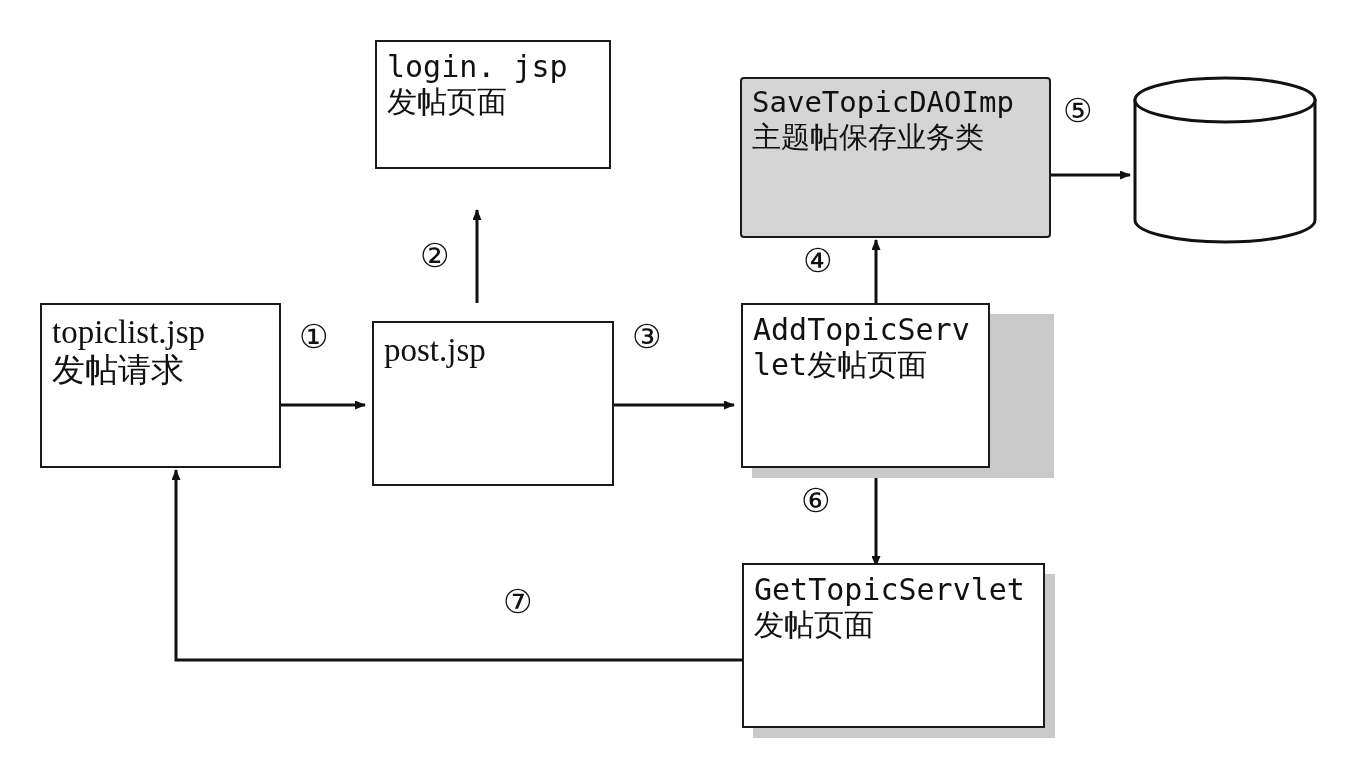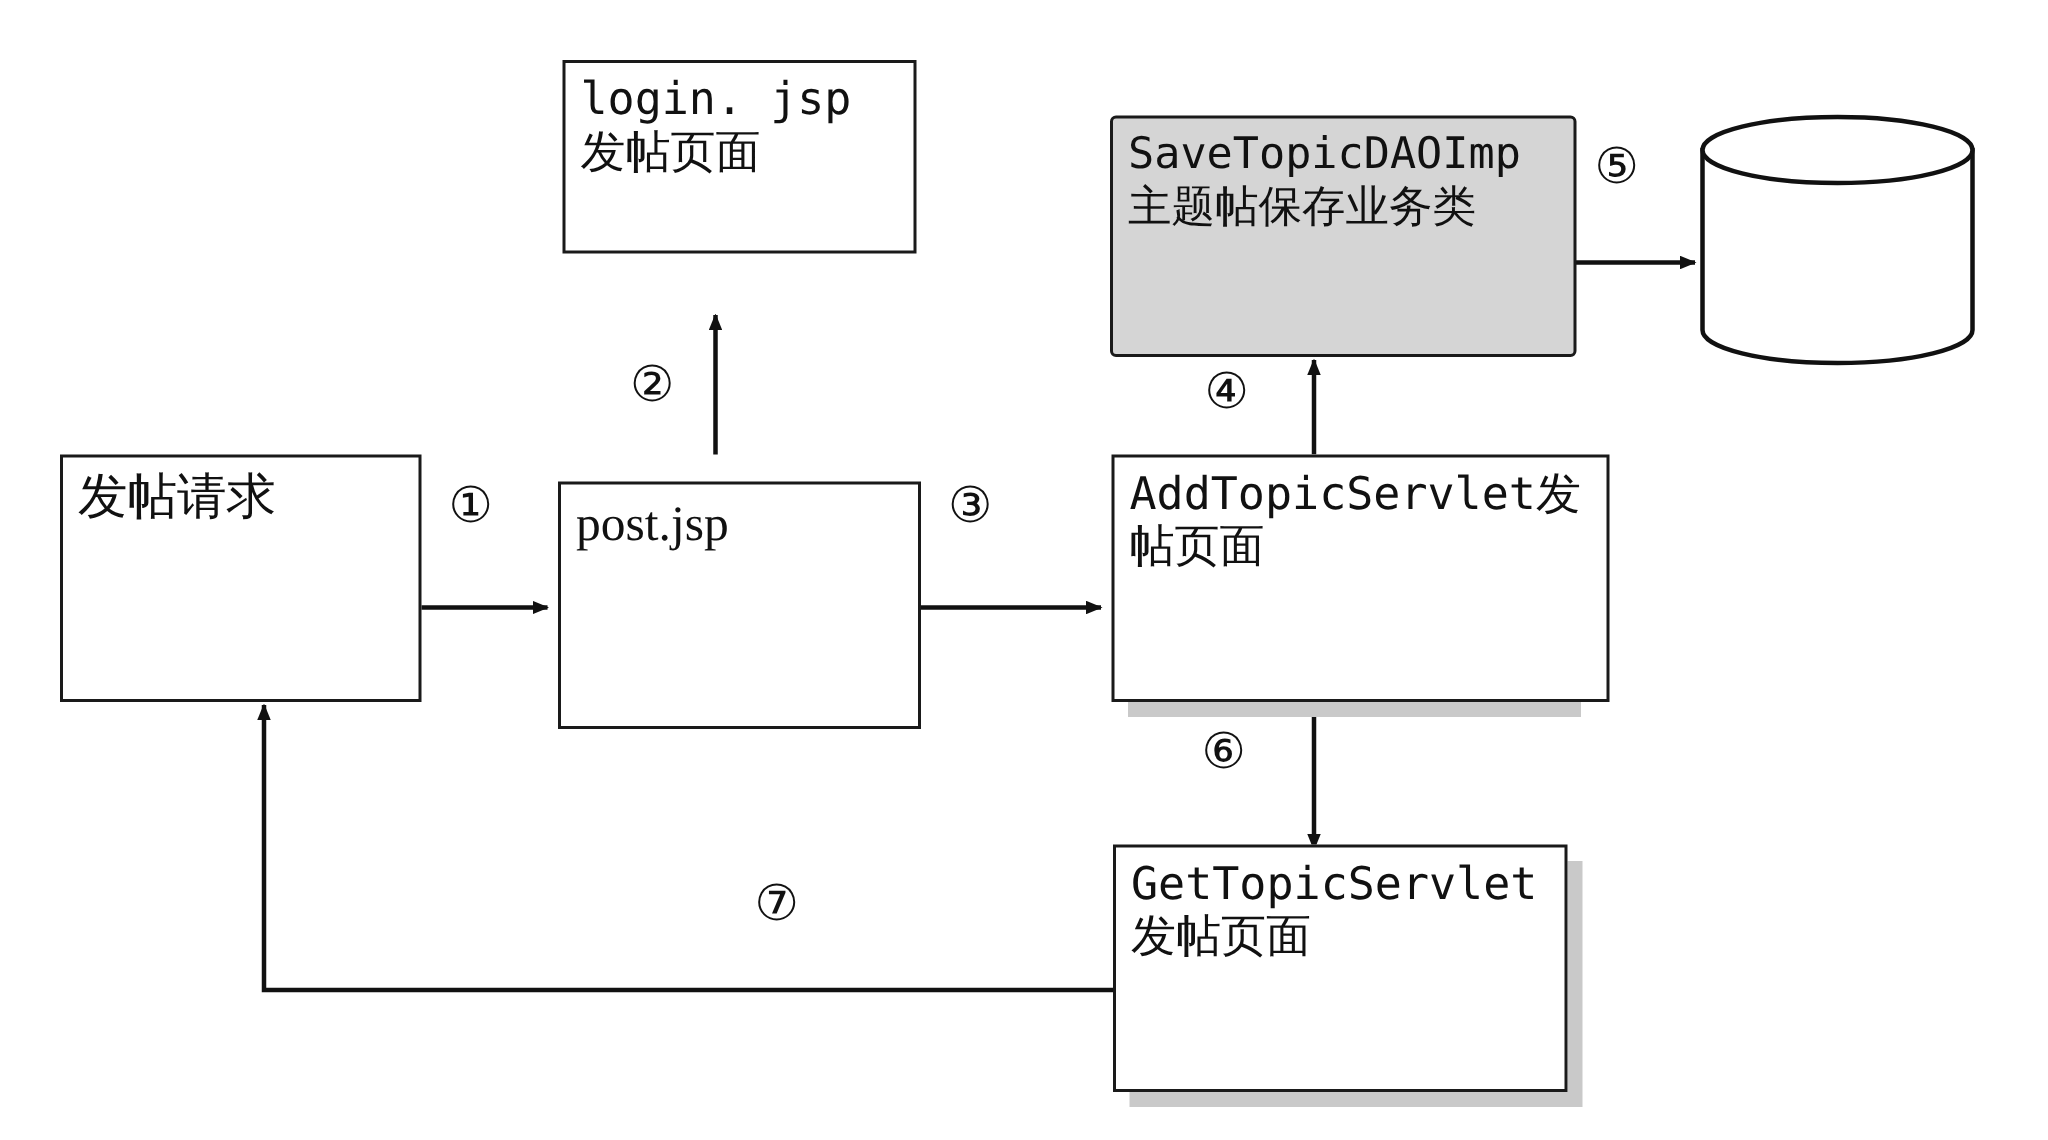--- a/index.html
+++ b/index.html
@@ -114,28 +114,29 @@
   <div class="node mono" style="left:375px; top:40px; width:236px; height:129px;">
     <span class="txt">login. jsp</span>
     <span class="txt">发帖页面</span>
   </div>
 
   <div class="dao" style="left:740px; top:77px; width:311px; height:161px;">
     <span class="txt">SaveTopicDAOImp主题帖保存业务类</span>
   </div>
 
   <div class="node prop" style="left:40px; top:303px; width:241px; height:165px;">
+    <span class="txt">topiclist.jsp</span>
     <span class="txt">发帖请求</span>
   </div>
 
   <div class="node prop" style="left:372px; top:321px; width:242px; height:165px;">
     <span class="txt">post.jsp</span>
   </div>
 
-  <div class="node mono" style="left:741px; top:303px; width:332px; height:165px;">
+  <div class="node mono" style="left:741px; top:303px; width:249px; height:165px;">
     <span class="txt">AddTopicServlet发帖页面</span>
   </div>
 
   <div class="node mono" style="left:742px; top:563px; width:303px; height:165px;">
     <span class="txt">GetTopicServlet发帖页面</span>
   </div>
 
   <div class="marker" style="left:299px; top:320px;">①</div>
   <div class="marker" style="left:420px; top:239px;">②</div>
   <div class="marker" style="left:632px; top:320px;">③</div>

